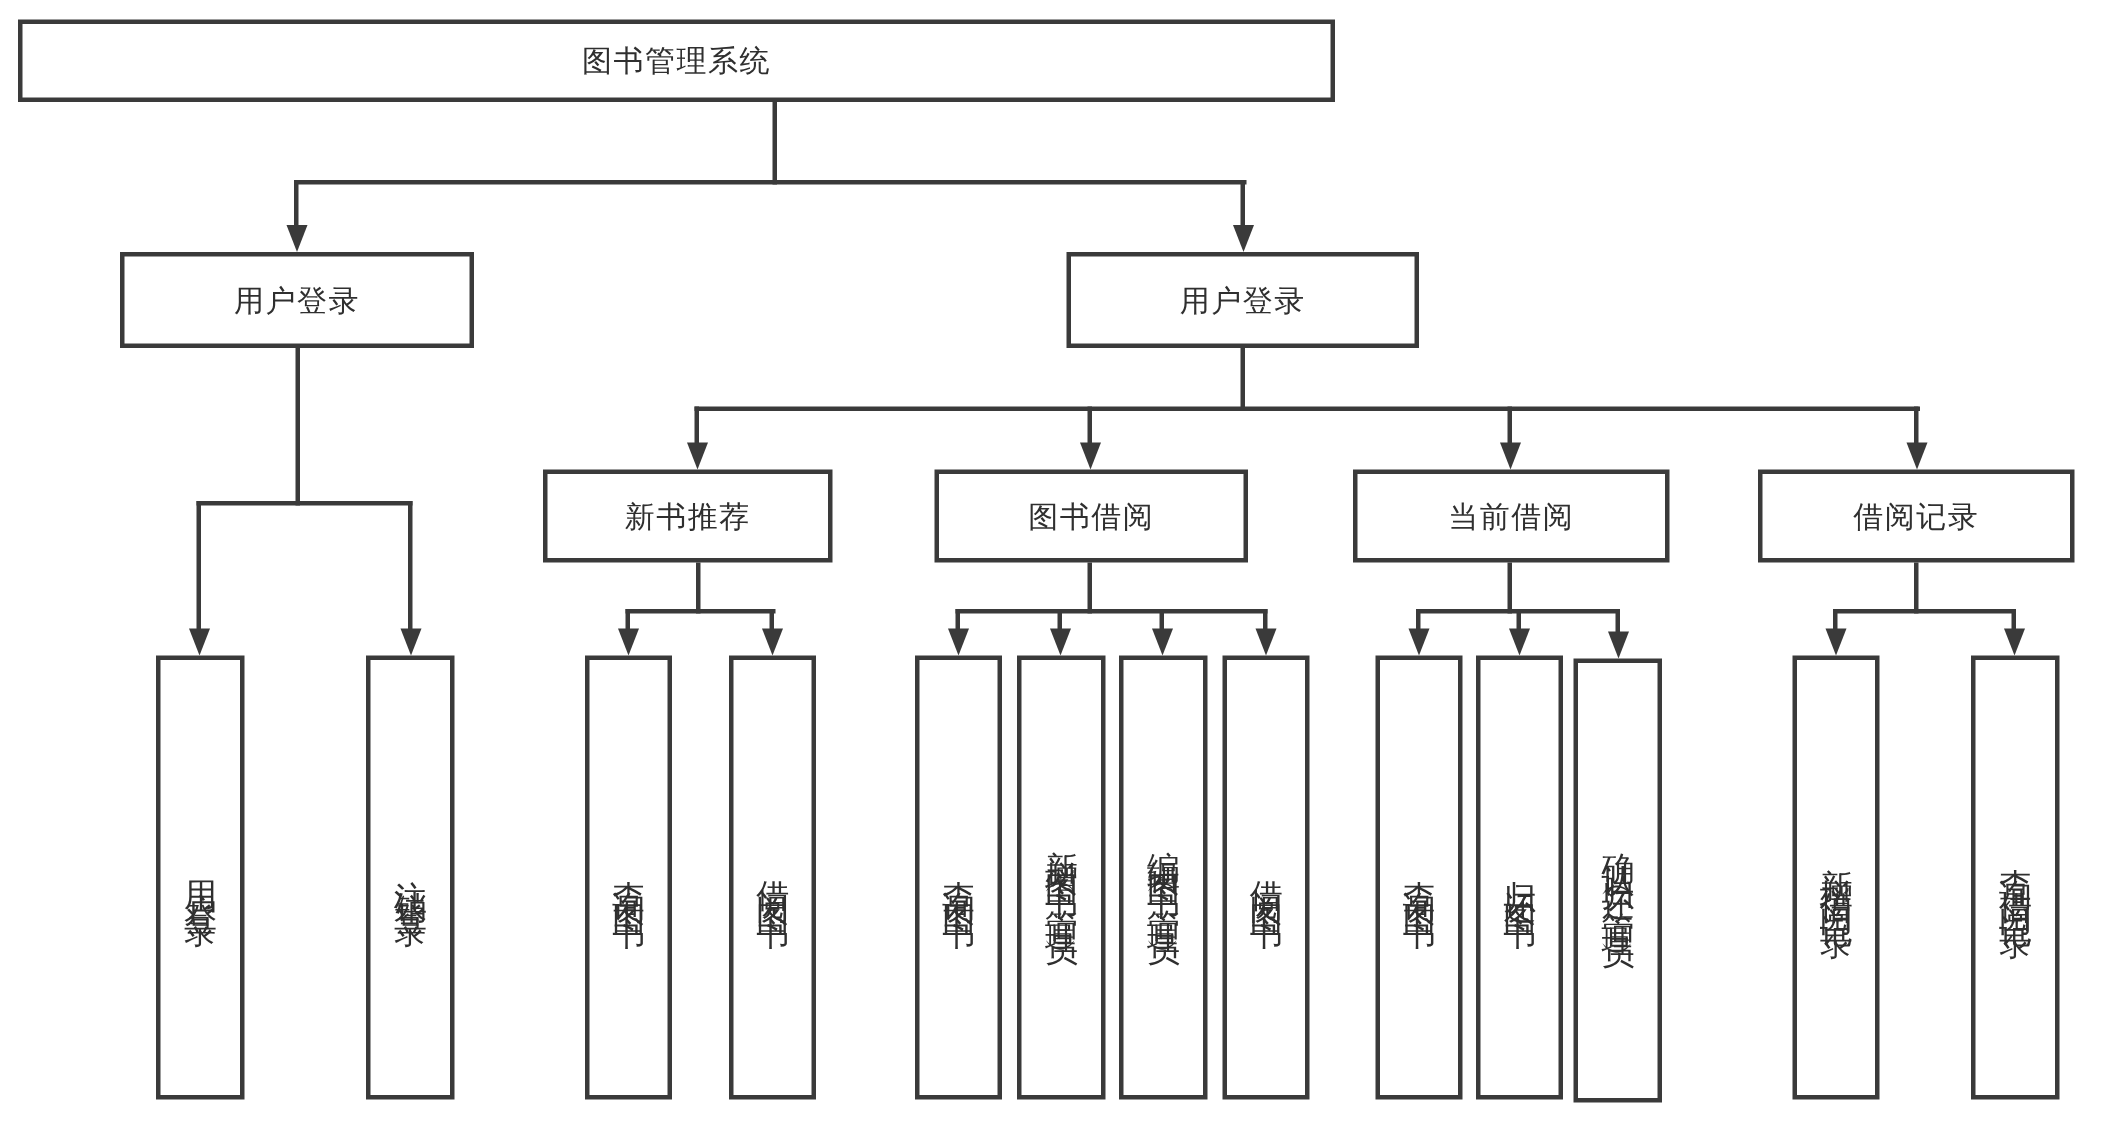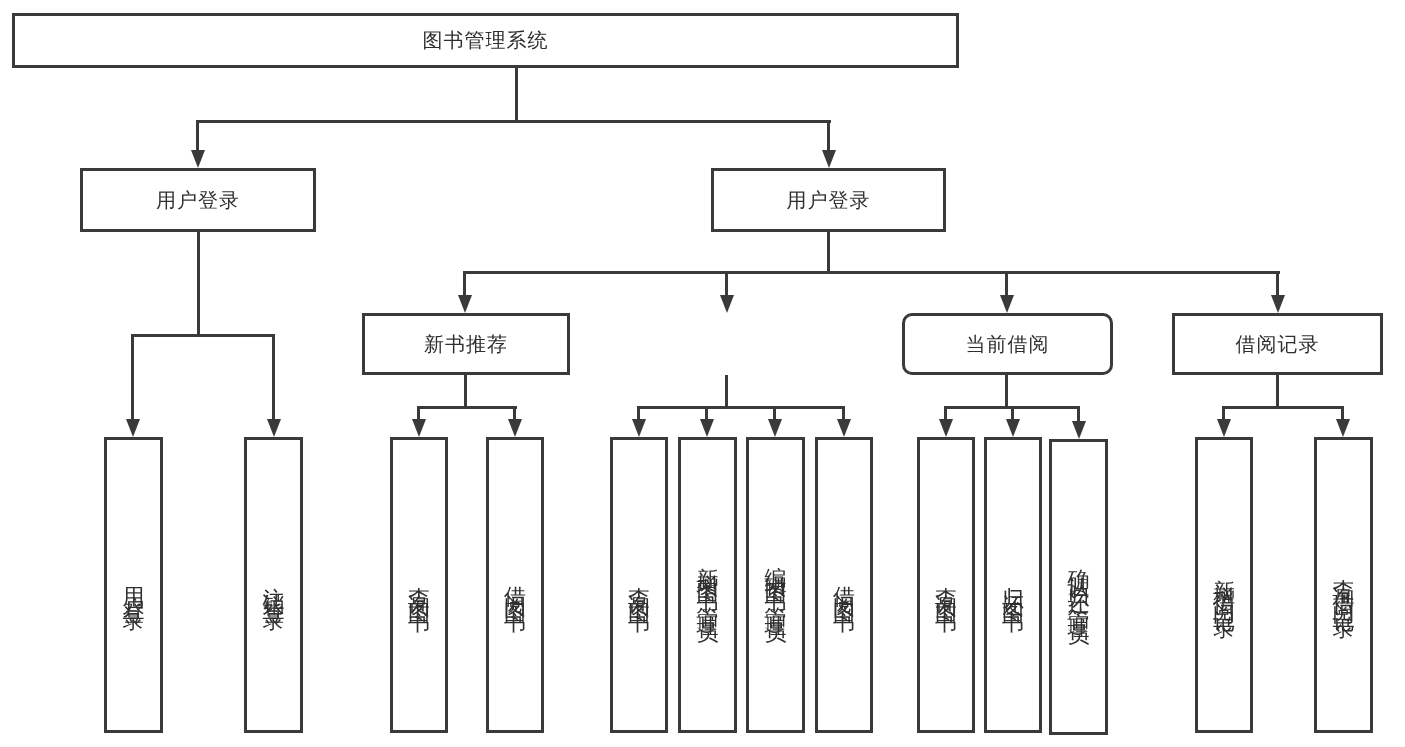--- a/index.html
+++ b/index.html
@@ -49,38 +49,41 @@
     z-index: 5;
     text-shadow: 1px 1px 0 #ffffff;
     white-space: nowrap;
   }
 </style>
 </head>
 <body>
 
 <div class="canvas">
 
-  <div class="box branch" style="left:12px; top:13px; width:947px; height:55px;">
+  <div class="box branch" style="left:12px; top:13px; width:878px; height:55px;">
     <span class="lbl">图书管理系统</span>
   </div>
 
   <div class="box branch" style="left:80px; top:168px; width:236px; height:64px;">
     <span class="lbl">用户登录</span>
   </div>
 
   <div class="box branch" style="left:711px; top:168px; width:235px; height:64px;">
     <span class="lbl">用户登录</span>
   </div>
 
-  <div class="box branch" style="left:362px; top:313px; width:208px; height:62px;">
+  <div class="box branch" style="left:362px; top:313px; width:193px; height:62px;">
     <span class="lbl">新书推荐</span>
   </div>
 
-
-  <div class="box branch" style="left:902px; top:313px; width:211px; height:62px;border-radius:10px;">
+  <div class="box branch" style="left:623px; top:313px; width:209px; height:62px;">
+    <span class="lbl">图书借阅</span>
+  </div>
+
+  <div class="box branch" style="left:902px; top:313px; width:211px; height:62px;">
     <span class="lbl">当前借阅</span>
   </div>
 
   <div class="box branch" style="left:1172px; top:313px; width:211px; height:62px;">
     <span class="lbl">借阅记录</span>
   </div>
 
   <div class="box leaf" style="left:104px; top:437px; width:59px; height:296px;">
     <span class="lbl">用户登录</span>
   </div>

